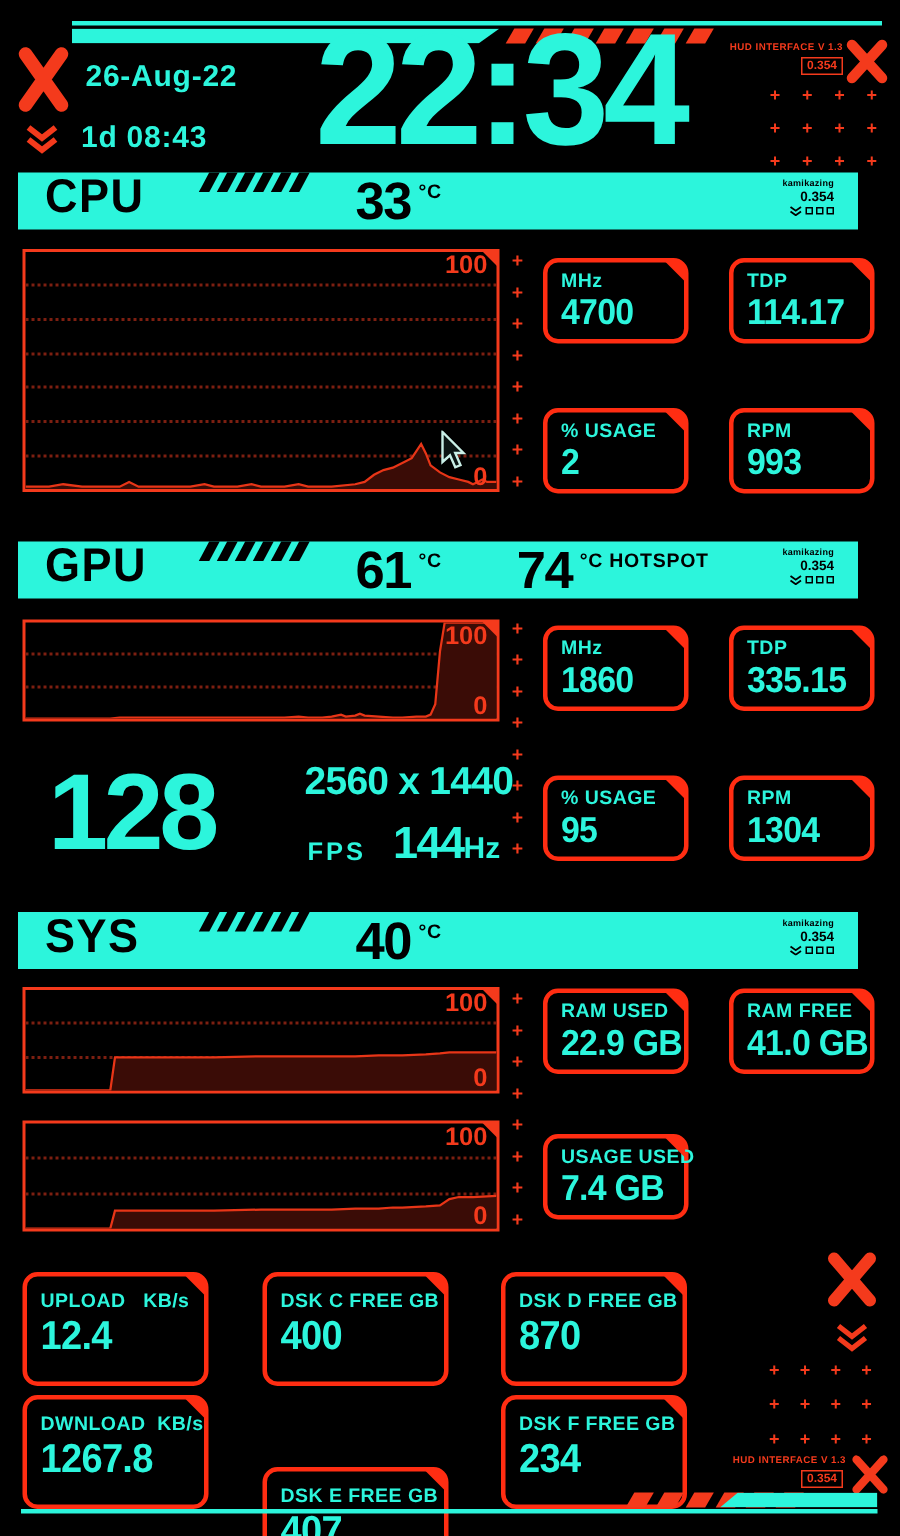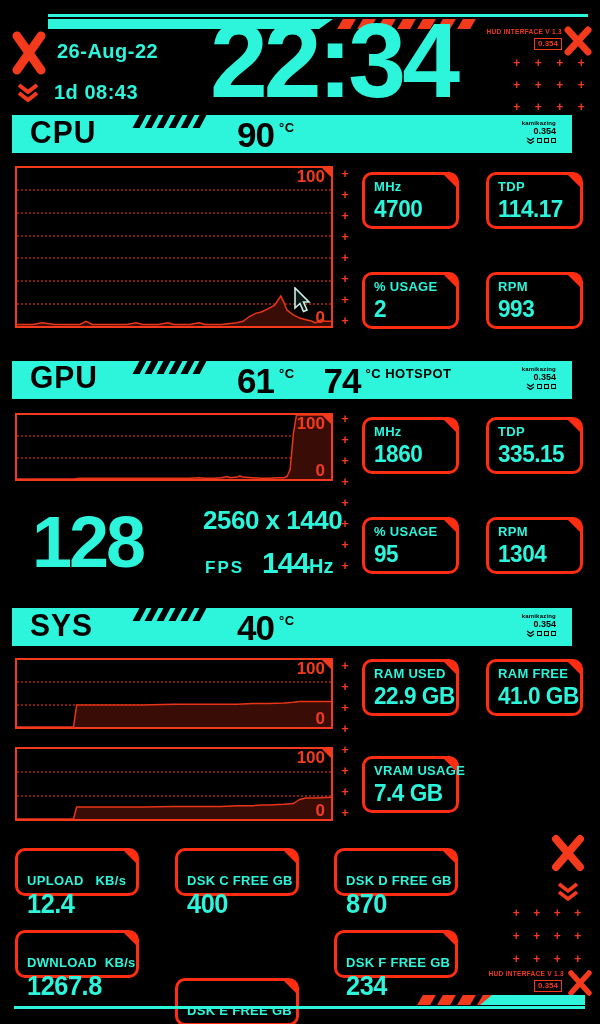--- a/index.html
+++ b/index.html
@@ -42,21 +42,21 @@
   .hud-label{position:absolute;color:var(--red);font-size:6.5px;font-weight:700;letter-spacing:.3px;white-space:nowrap}
   .hud-version{position:absolute;color:var(--red);font-size:8px;font-weight:700;border:1px solid var(--red);padding:0 3px;line-height:10px}
 
   
   .sec-header{position:absolute;left:12px;width:560px;height:38px;background:var(--teal);display:flex;align-items:flex-start;color:#000}
   .sec-title{font-size:30px;font-weight:800;margin-left:18px;letter-spacing:1px;transform:scaleY(1.05);width:78px}
   .sec-stripes{display:flex;gap:5px;margin-left:28px;margin-right:34px}
   .sec-stripes span{width:7px;height:13px;background:#000;transform:skewX(-28deg)}
   .sec-temp{font-size:35px;font-weight:800;letter-spacing:-1px}
   .sec-unit{font-size:13px;font-weight:800;align-self:flex-start;margin:5px 0 0 5px;letter-spacing:.5px}
-  .sec-temp2{font-size:35px;font-weight:800;letter-spacing:-1px;margin-left:29px}
+  .sec-temp2{font-size:35px;font-weight:800;letter-spacing:-1px;margin-left:50px}
   .micro{position:absolute;right:16px;top:5px;text-align:right;color:#000;font-weight:700}
   .micro-l1{font-size:6px;letter-spacing:.2px}
   .micro-l2{font-size:9px;line-height:10px}
   .micro-l3{display:flex;gap:2px;justify-content:flex-end;align-items:center;margin-top:1px}
   .micro-sq{width:5px;height:5px;border:1px solid #000;display:inline-block}
 
   
   .graph{position:absolute;left:15px;width:318px;border:2px solid var(--red)}
   .graph .notch{position:absolute;top:-1px;right:-1px;width:0;height:0;border-top:11px solid var(--red);border-left:11px solid transparent}
   .graph svg.plot{position:absolute;inset:0;width:100%;height:100%;display:block}
@@ -67,21 +67,21 @@
   .cpu-graph{top:166px;height:162px}
   .gpu-graph{top:413px;height:68px}
   .ram-graph{top:658px;height:71px}
   .vram-graph{top:747px;height:74px}
 
   
   .stat-box{position:absolute;width:97px;height:57px;border:3px solid var(--red2);border-radius:10px;padding:4px 0 0 9px}
   .stat-box .notch{position:absolute;top:-1px;right:-1px;width:0;height:0;border-top:14px solid var(--red2);border-left:14px solid transparent;border-top-right-radius:7px}
   .stat-label{color:var(--teal);font-size:13px;font-weight:800;letter-spacing:.3px;white-space:pre}
   .stat-value{color:var(--teal);font-size:24px;font-weight:800;letter-spacing:-.5px;margin-top:1px;transform:scaleX(.94);transform-origin:left;white-space:nowrap}
-  .wide{width:124px;height:48px;padding-top:22px}
+  .wide{width:124px;height:76px;padding-top:8px}
   .wide .stat-value{font-size:27px}
 
   
   .fps-num{position:absolute;left:32px;top:508px;color:var(--teal);font-size:72px;font-weight:700;letter-spacing:-3px;line-height:.95}
   .fps-res{position:absolute;left:203px;top:505px;color:var(--teal);font-size:26px;font-weight:800;letter-spacing:-.5px}
   .fps-label{position:absolute;left:205px;top:558px;color:var(--teal);font-size:17px;font-weight:800;letter-spacing:2px}
   .fps-hz{position:absolute;left:262px;top:546px;color:var(--teal);font-size:30px;font-weight:800;letter-spacing:-1px}
   .fps-hz small{font-size:20px;font-weight:800;letter-spacing:0}
 
   
@@ -138,21 +138,21 @@
   <div class="sec-header" style="top:115px">
     <span class="sec-title">CPU</span>
     <span class="sec-stripes">
         <span></span>
         <span></span>
         <span></span>
         <span></span>
         <span></span>
         <span></span>
       </span>
-    <span class="sec-temp">90</span>
+    <span class="sec-temp">33</span>
     <span class="sec-unit">°C</span>
     <div class="micro">
       <div class="micro-l1">kamikazing</div>
       <div class="micro-l2">0.354</div>
       <div class="micro-l3">
         <svg width="9" height="7">
             <path d="M1,1 L4.5,3.5 L8,1 M1,4 L4.5,6.5 L8,4" stroke="#000" stroke-width="1.2" fill="none"></path>
           </svg>
         <span class="micro-sq"></span>
           <span class="micro-sq"></span>
@@ -360,21 +360,21 @@
     <div class="stat-label">RAM USED</div>
     <div class="stat-value">22.9 GB</div>
   </div>
   <div class="stat-box" style="left:486px;top:659px">
     <span class="notch"></span>
     <div class="stat-label">RAM FREE</div>
     <div class="stat-value">41.0 GB</div>
   </div>
   <div class="stat-box" style="left:362px;top:756px">
     <span class="notch"></span>
-    <div class="stat-label">VRAM USAGE</div>
+    <div class="stat-label">USAGE USED</div>
     <div class="stat-value">7.4 GB</div>
   </div>
 
   <div class="stat-box wide" style="left:15px;top:848px">
     <span class="notch"></span>
     <div class="stat-label">UPLOAD   KB/s</div>
     <div class="stat-value">12.4</div>
   </div>
   <div class="stat-box wide" style="left:175px;top:848px">
     <span class="notch"></span>

